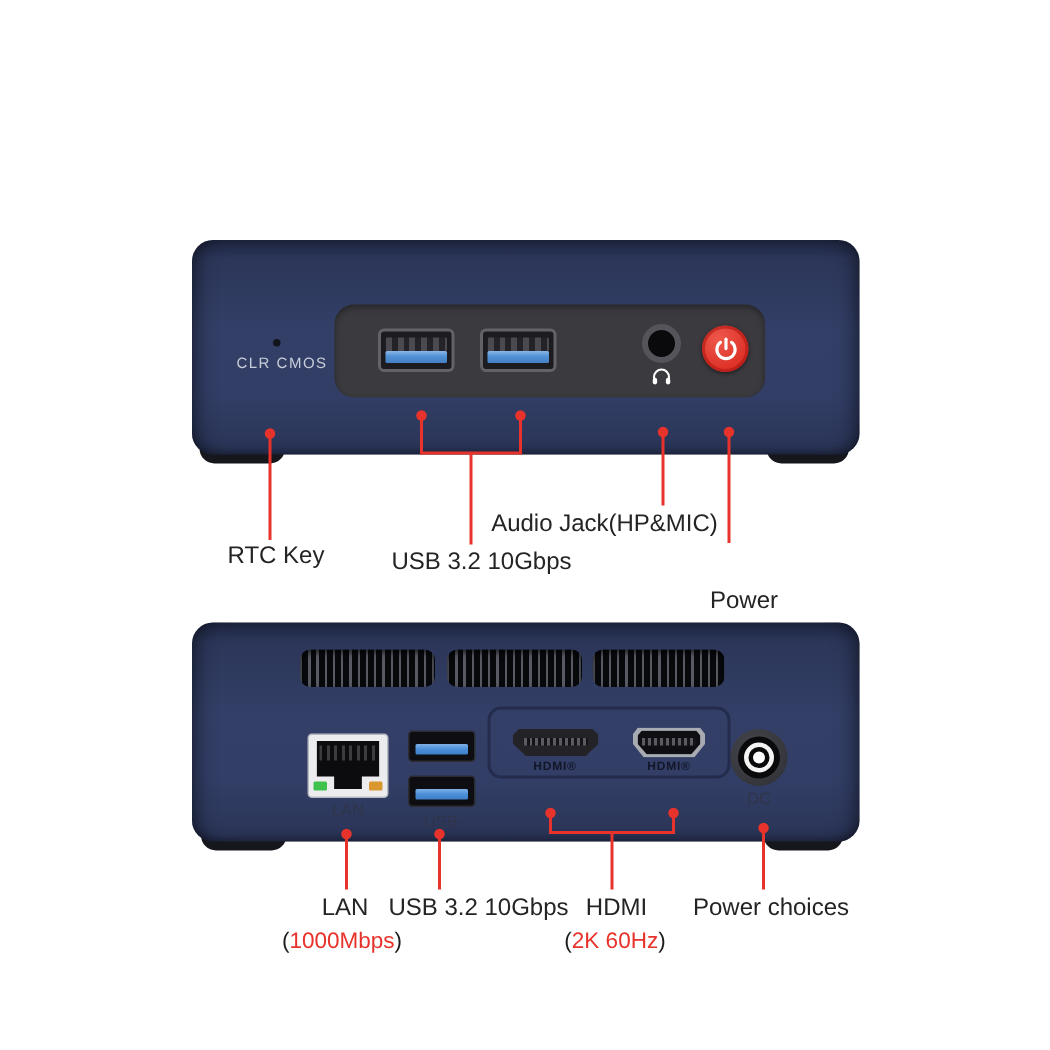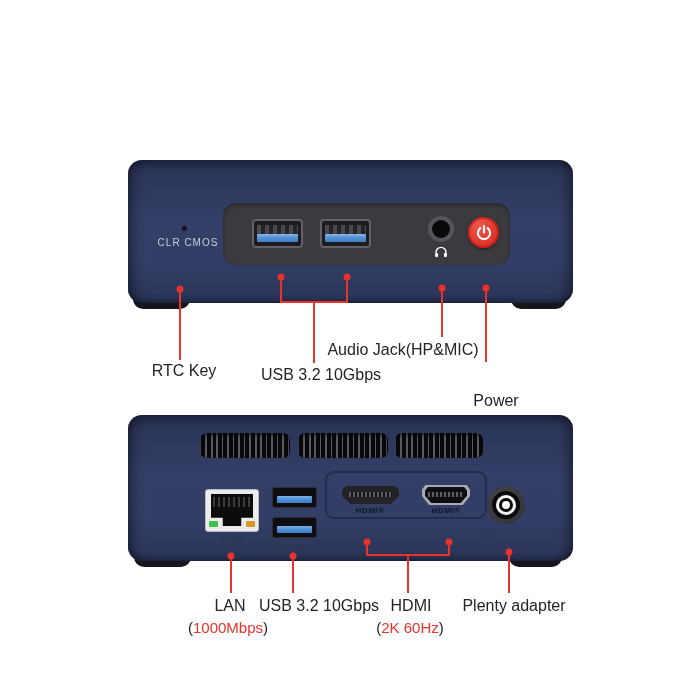--- a/index.html
+++ b/index.html
@@ -178,40 +178,40 @@
         <div class="pins" style="z-index:1;"></div>
       </div>
       <span class="hdmi-label" style="left:119px;top:33px;">HDMI®</span>
     </div>
 
     <div class="dc-outer">
       <div class="dc-mid"></div>
       <div class="dc-ring"></div>
       <div class="dc-pin"></div>
     </div>
-    <span class="port-label" style="left:362px;top:112px;">DC</span>
+    <span class="port-label" style="left:378px;top:112px;">DC</span>
   </div>
 
   <div class="vline" style="left:231px;top:556px;height:37px;"></div>
   <div class="vline" style="left:293px;top:556px;height:37px;"></div>
   <div class="vline" style="left:367px;top:542px;height:14px;"></div>
   <div class="vline" style="left:449px;top:542px;height:14px;"></div>
   <div class="hline" style="left:366px;top:554px;width:84px;"></div>
   <div class="vline" style="left:408px;top:555px;height:38px;"></div>
   <div class="vline" style="left:509px;top:552px;height:41px;"></div>
   <div class="dot" style="left:231px;top:556px;"></div>
   <div class="dot" style="left:293px;top:556px;"></div>
   <div class="dot" style="left:367px;top:542px;"></div>
   <div class="dot" style="left:449px;top:542px;"></div>
   <div class="dot" style="left:509px;top:552px;"></div>
 
   <div class="clabel" style="left:230px;top:597px;">LAN</div>
   <div class="clabel" style="left:319px;top:597px;">USB 3.2 10Gbps</div>
   <div class="clabel" style="left:411px;top:597px;">HDMI</div>
-  <div class="clabel" style="left:514px;top:597px;">Plenty adapter</div>
+  <div class="clabel" style="left:514px;top:597px;">Power choices</div>
 
   <div class="detail" style="left:228px;top:619px;">
     <span>(</span><span class="red">1000Mbps</span><span>)</span>
   </div>
   <div class="detail" style="left:410px;top:619px;">
     <span>(</span><span class="red">2K 60Hz</span><span>)</span>
   </div>
 
 </div>
 

